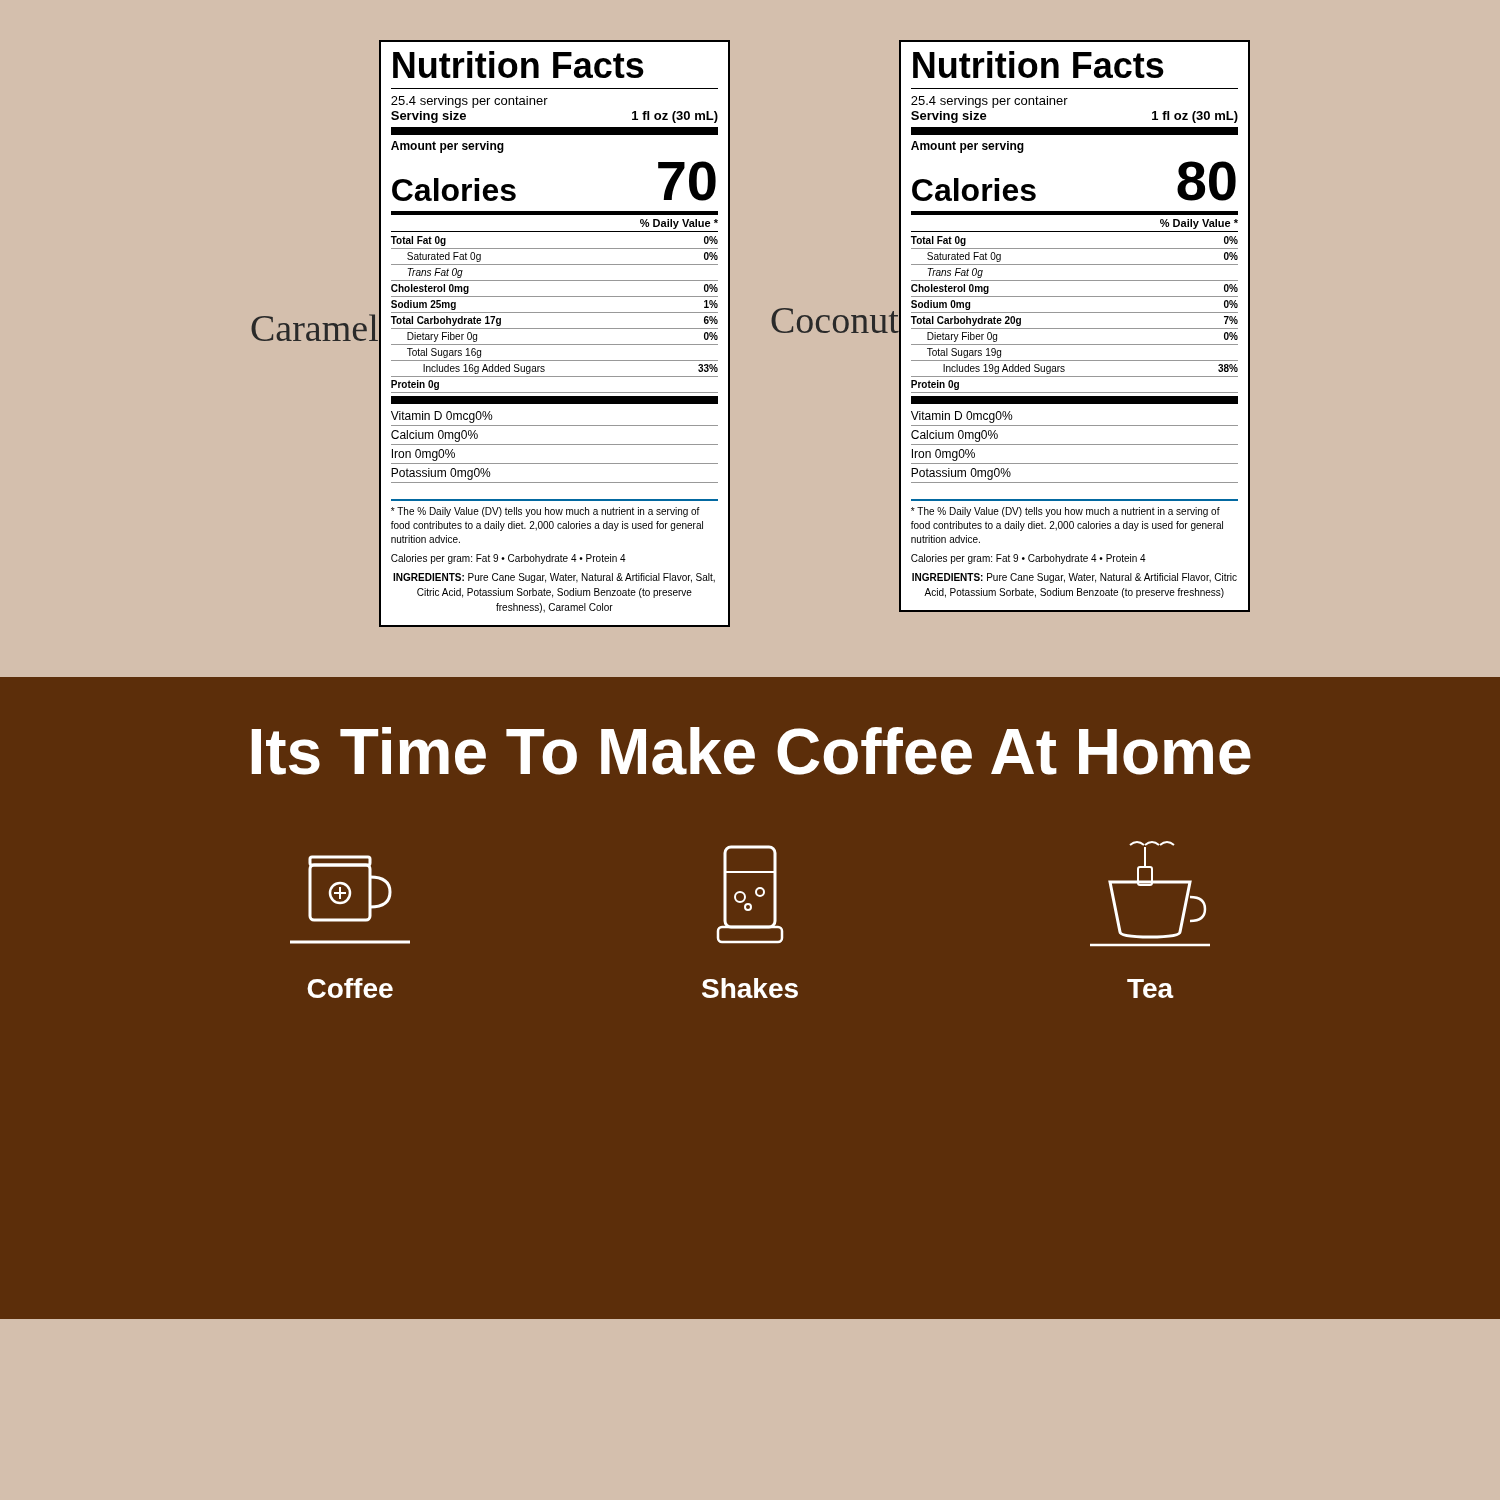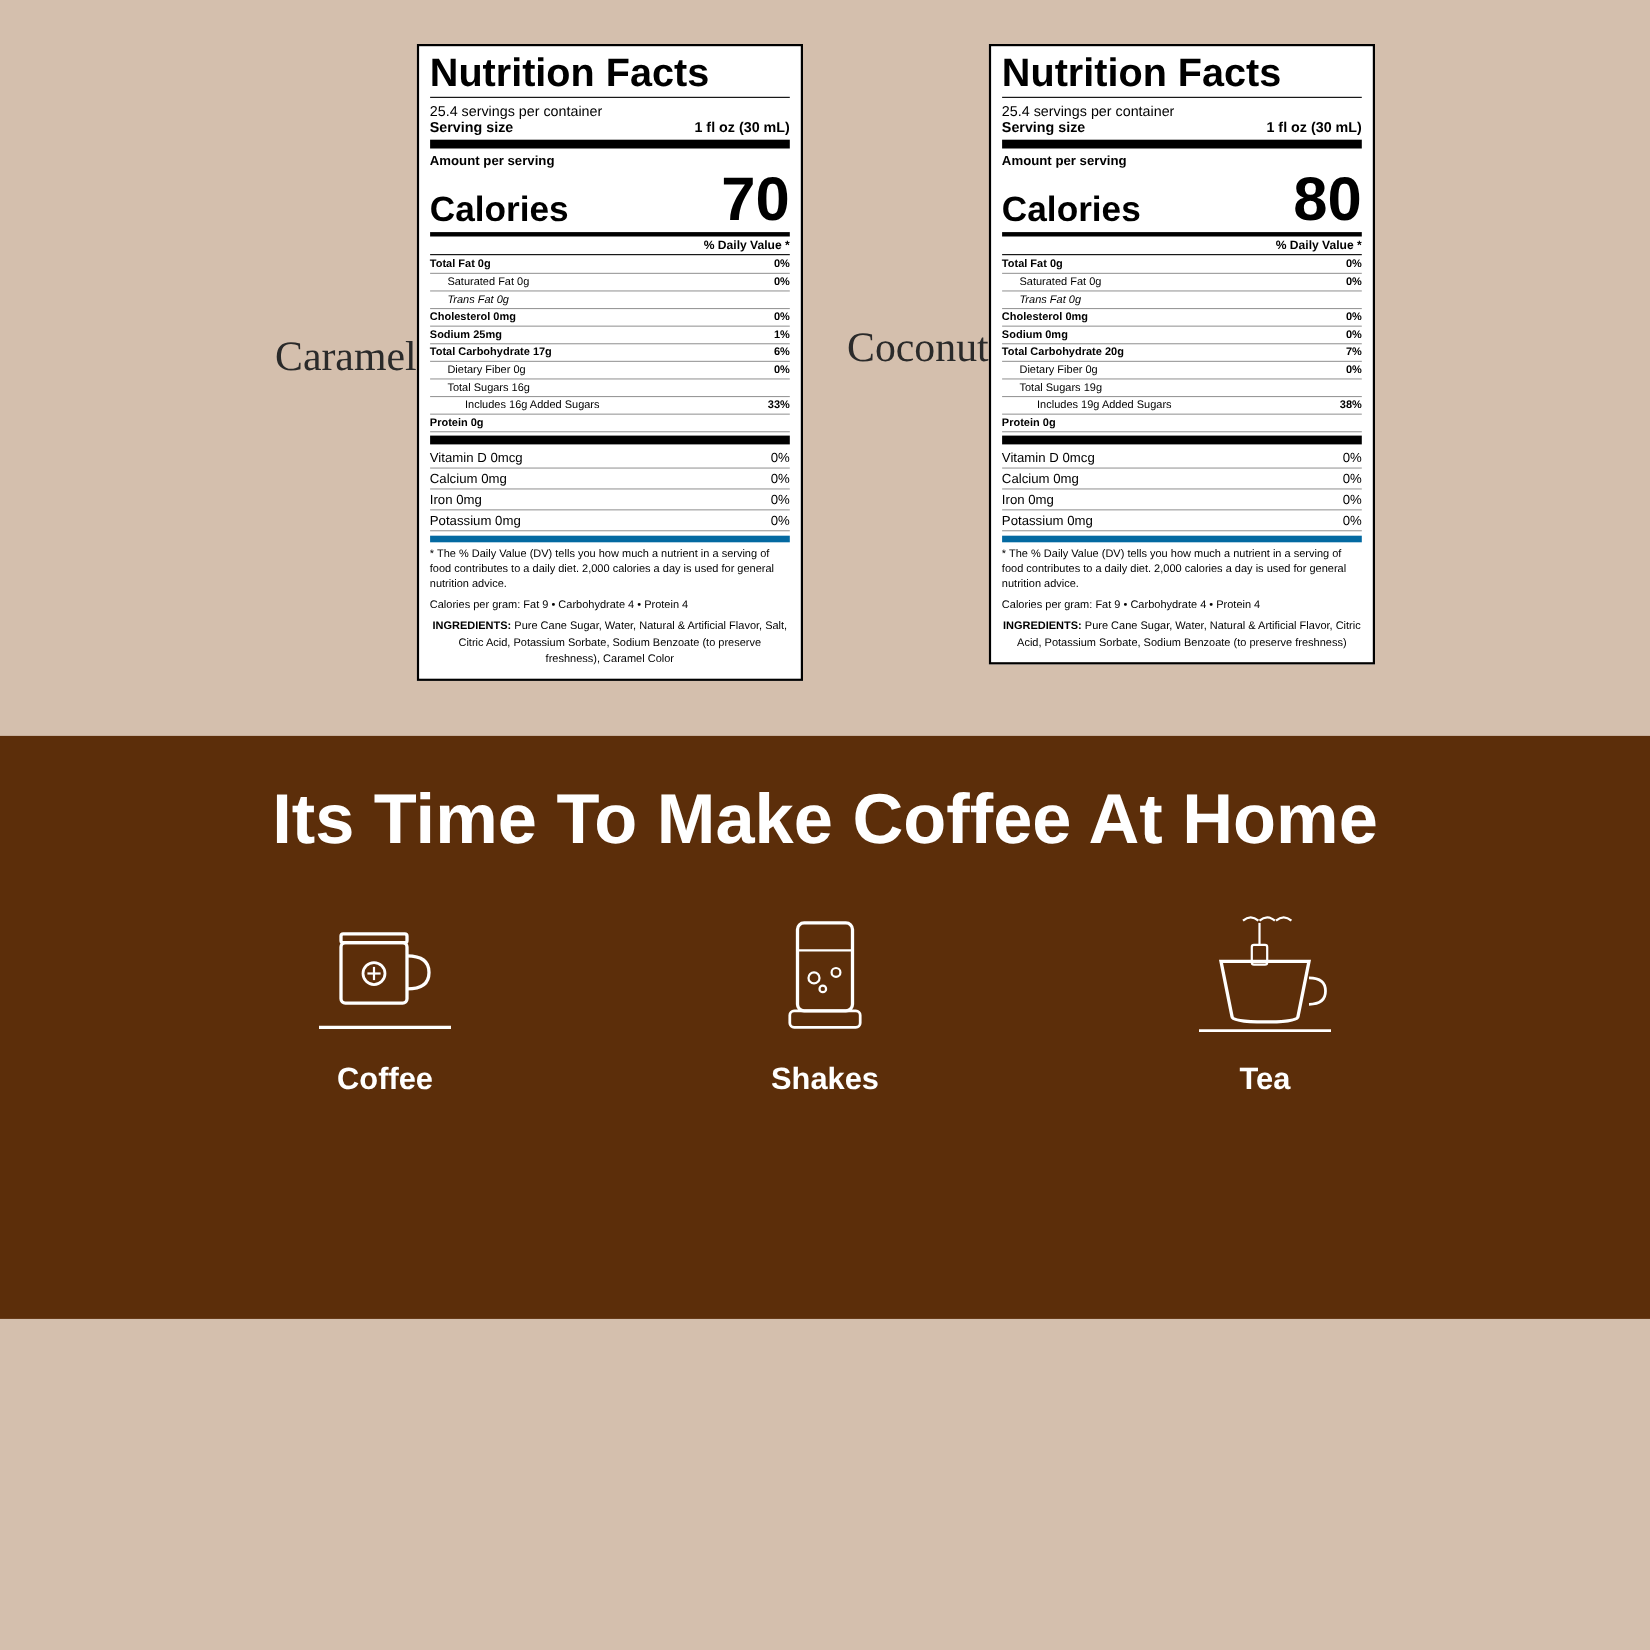--- a/index.html
+++ b/index.html
@@ -132,31 +132,30 @@
     .nf-row-dv { font-weight: bold; white-space: nowrap; }
 
     .nf-thick-bar {
       height: 8px;
       background: #000;
       margin: 3px 0;
     }
 
     .nf-micro-row {
       display: flex;
-      justify-content: space-between;
       font-size: 12px;
       border-bottom: 1px solid #999;
       padding: 2px 0;
     }
 
     .nf-footnote {
       font-size: 10px;
       color: #000;
-      border-top: 6px solid #0369a1;
-      margin-top: 4px;
+      border-top: 2px solid #0369a1;
+      margin-top: 16px;
       padding-top: 4px;
       line-height: 1.4;
     }
 
     .nf-cal-per-gram {
       font-size: 10px;
       margin-top: 6px;
       display: flex;
       gap: 8px;
       align-items: center;
@@ -169,21 +168,21 @@
       text-align: center;
     }
 
     .nf-ingredients span.ing-bold {
       font-weight: bold;
     }
 
     
     .bottom-section {
       background: #5c2e0a;
-      height: 530px;
+      height: 642px;
       display: flex;
       flex-direction: column;
       align-items: center;
       justify-content: flex-start;
       padding: 40px 60px 30px;
     }
 
     .tagline {
       color: #fff;
       font-size: 64px;

